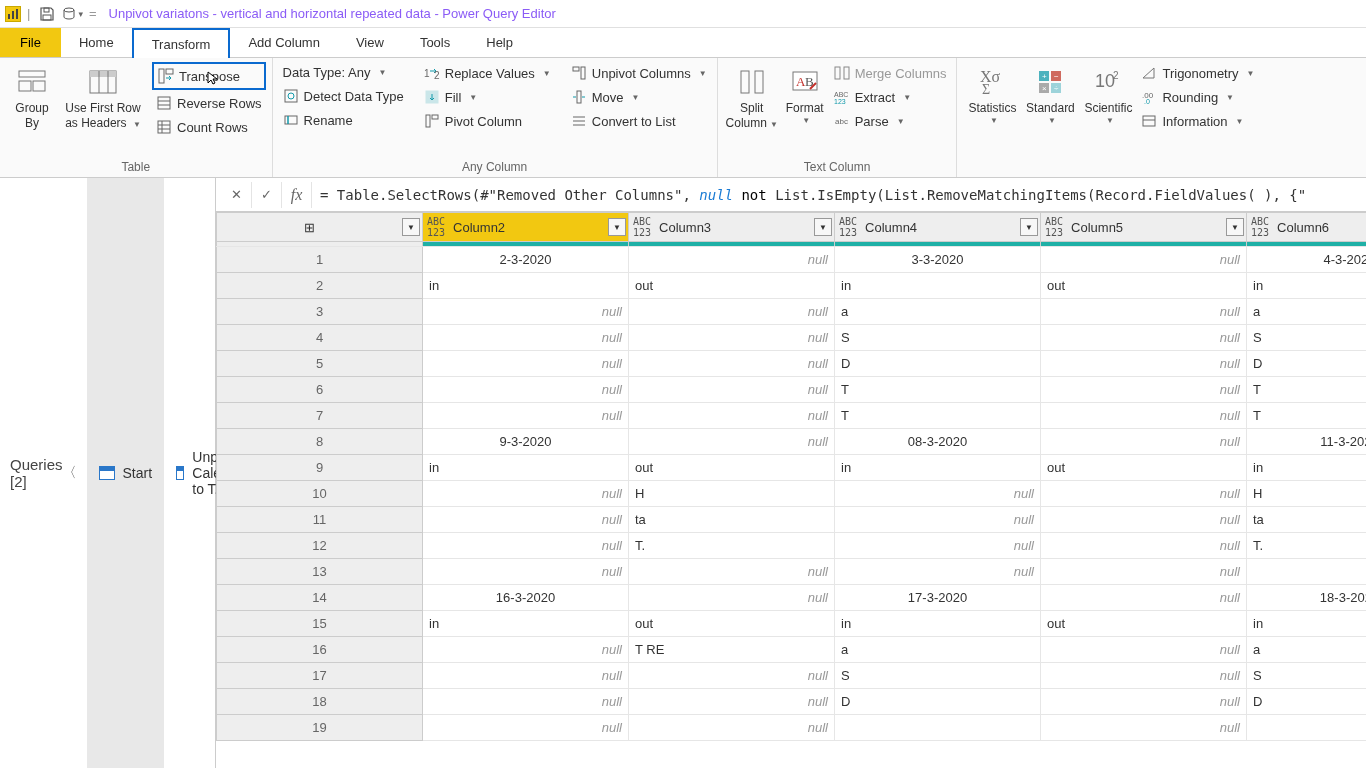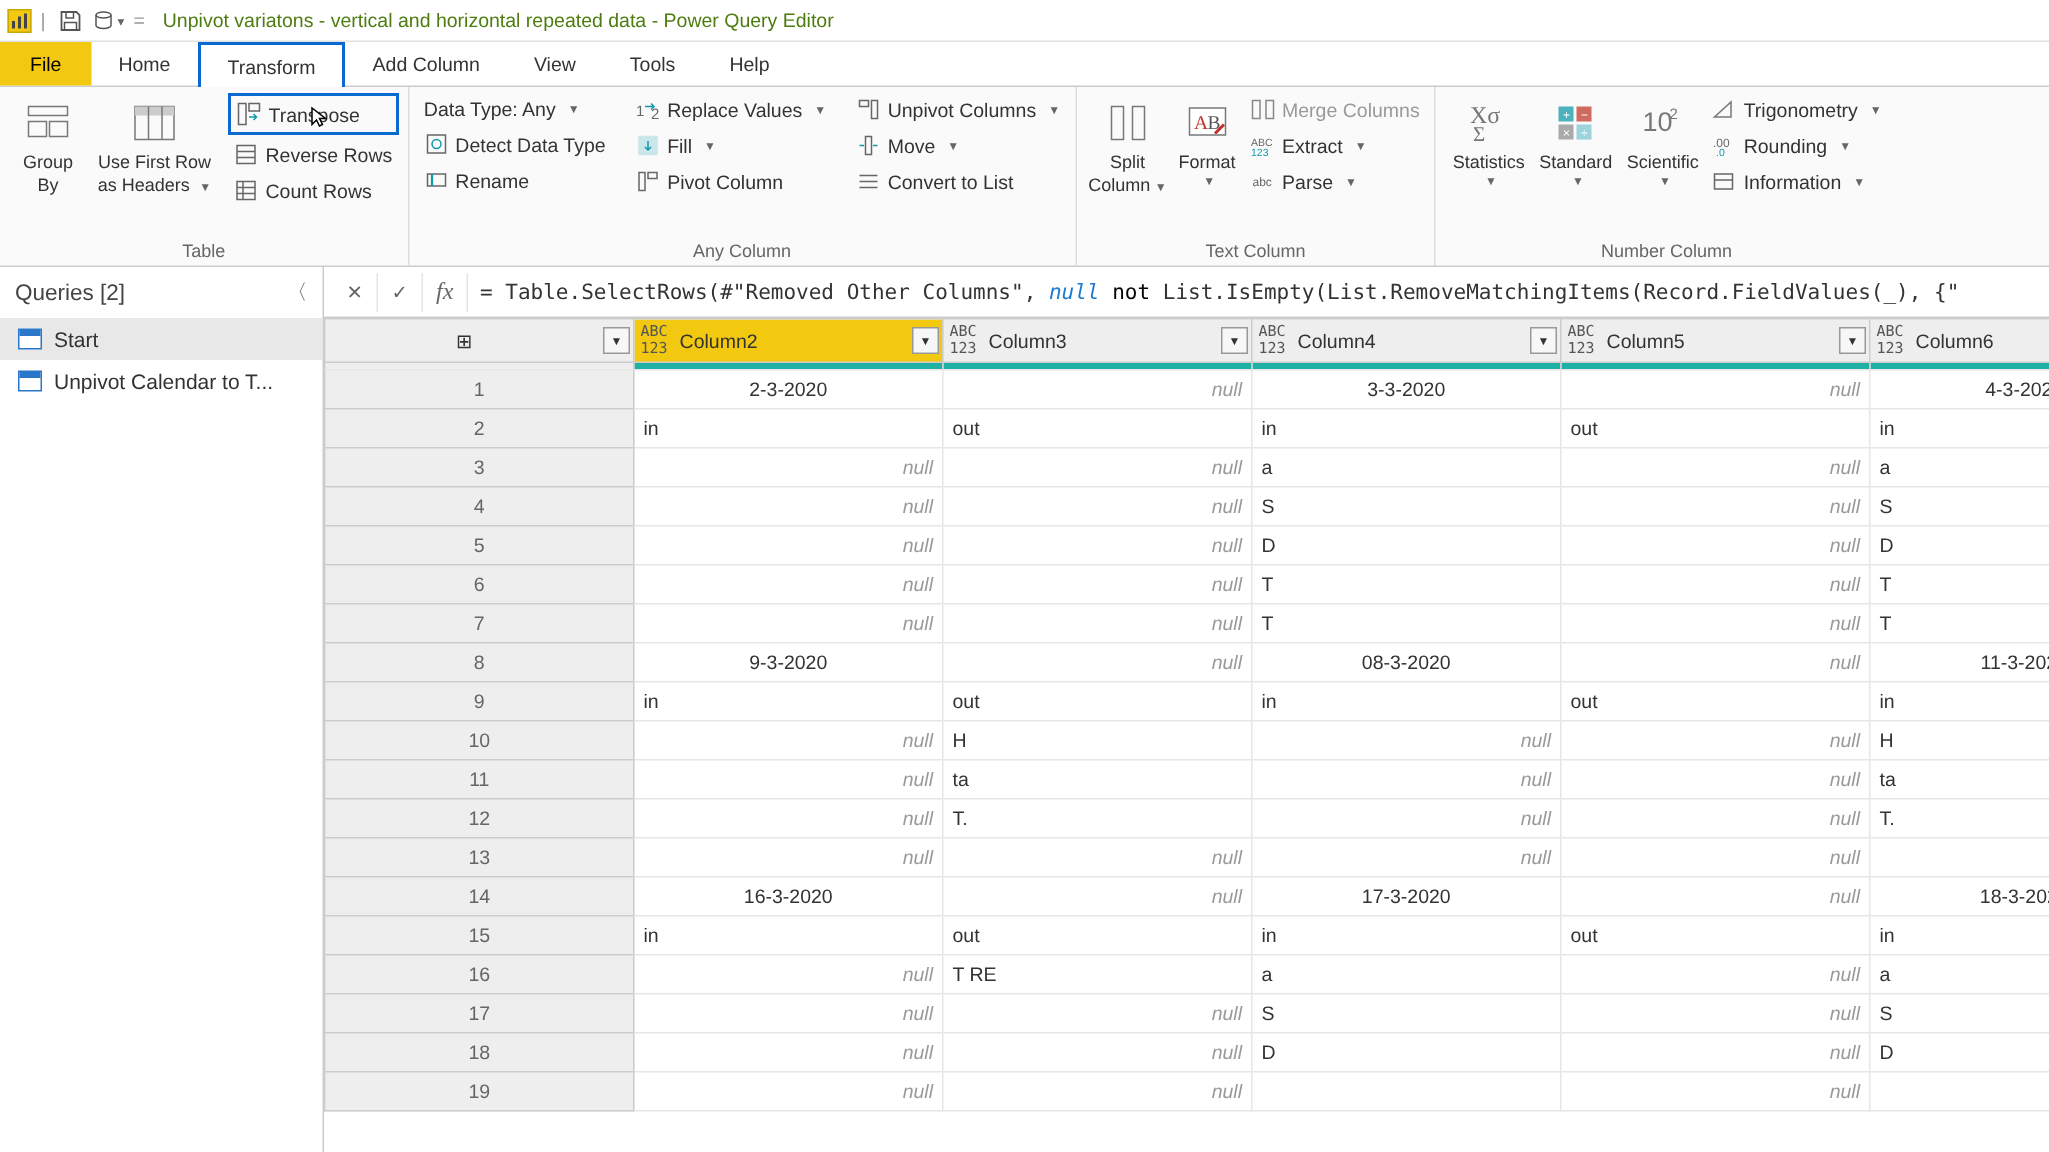--- a/index.html
+++ b/index.html
@@ -3,21 +3,21 @@
 <meta charset="utf-8">
 <style>
   * { box-sizing: border-box; margin: 0; padding: 0; }
   body { font-family: "Segoe UI", Tahoma, sans-serif; font-size: 13px; color: #333; background: #fff; overflow: hidden; width: 1366px; height: 768px; }
   
   
   .titlebar { height: 28px; display: flex; align-items: center; background: #fff; border-bottom: 1px solid #e0e0e0; padding: 0 5px; }
   .titlebar .brand { width: 16px; height: 16px; background: #f2c811; color: #000; font-size: 10px; display: flex; align-items: center; justify-content: center; border:1px solid #c9a800;}
   .titlebar .sep { color: #999; padding: 0 6px; }
   .titlebar .qa-icon { width:18px; height:18px; margin:0 2px; display:flex; align-items:center; justify-content:center; color:#444; }
-  .title-text { margin-left: 6px; color:#4d7c0f; font-size:13px;}
+  .title-text { margin-left: 6px; color:#8b5cf6; font-size:13px;}
   
   
   .menubar { height: 30px; display: flex; align-items: stretch; border-bottom: 1px solid #ccc; }
   .menubar .file { background: #f2c811; color: #000; padding: 0 20px; display:flex; align-items:center; font-weight: 400; }
   .menubar .tab { padding: 0 18px; display:flex; align-items:center; color:#333; cursor:pointer; }
   .menubar .tab.active { border:2px solid #0a6acf; border-bottom:none; background:#fff; margin-bottom:-1px; }
   
   
   .ribbon { height: 120px; display:flex; border-bottom: 1px solid #ccc; background: #fafafa; }
   .ribbon-group { border-right: 1px solid #ddd; display:flex; flex-direction: column; justify-content: space-between; padding: 4px 6px 0 6px; }
@@ -26,21 +26,21 @@
   .rbtn-big { display:flex; flex-direction:column; align-items:center; justify-content:flex-start; width: 62px; padding: 4px 2px; cursor:pointer; text-align:center; font-size:12px; line-height:1.25; }
   .rbtn-big .ico { width:32px; height:32px; margin-bottom:3px; display:flex; align-items:center; justify-content:center;}
   .rbtn-row { display:flex; flex-direction:column; gap:2px; }
   .rbtn-small { display:flex; align-items:center; padding: 3px 4px; cursor:pointer; font-size:13px; white-space:nowrap; gap:5px; }
   .rbtn-small .ico { width:16px; height:16px; display:flex; align-items:center; justify-content:center; }
   .highlight { border:2px solid #0a6acf; }
   .drop { font-size: 8px; margin-left: 3px; color:#666;}
   
   
   .main { display:flex; height: calc(768px - 28px - 30px - 120px); }
-  .queries-pane { width: 216px; border-right: 1px solid #ccc; display:flex; flex-direction:column; }
+  .queries-pane { width: 216px; border-right: 1px solid #ccc; display:flex; flex-direction:row; }
   .queries-head { display:flex; align-items:center; justify-content:space-between; padding: 8px 10px; color:#444; font-size:15px; }
   .queries-head .collapse { color:#666; font-size:14px; cursor:pointer;}
   .query-item { display:flex; align-items:center; gap:8px; padding:6px 12px; cursor:pointer; font-size:14px; }
   .query-item.selected { background:#e8e8e8; }
   .tbl-ico { width:16px; height:14px; border:1px solid #2a77c9; position:relative; background:#fff;}
   .tbl-ico::before { content:""; position:absolute; top:0;left:0;right:0;height:4px;background:#2a77c9;}
   
   .content-pane { flex:1; display:flex; flex-direction:column; overflow:hidden; }
   
   
@@ -388,21 +388,20 @@
               <svg width="16" height="16">
                 <rect x="2" y="3" width="12" height="10" fill="none" stroke="#666"></rect>
                 <line x1="2" y1="7" x2="14" y2="7" stroke="#666"></line>
               </svg>
             </span>
             <span>Information</span>
             <span class="drop">▼</span>
           </div>
       </div>
     </div>
-    <div class="group-label">Number Column</div>
   </div>
 </div>
 
 <div class="main">
   <div class="queries-pane">
     <div class="queries-head">
       <span>Queries [2]</span>
       <span class="collapse">〈</span>
     </div>
     <div class="query-item selected">

